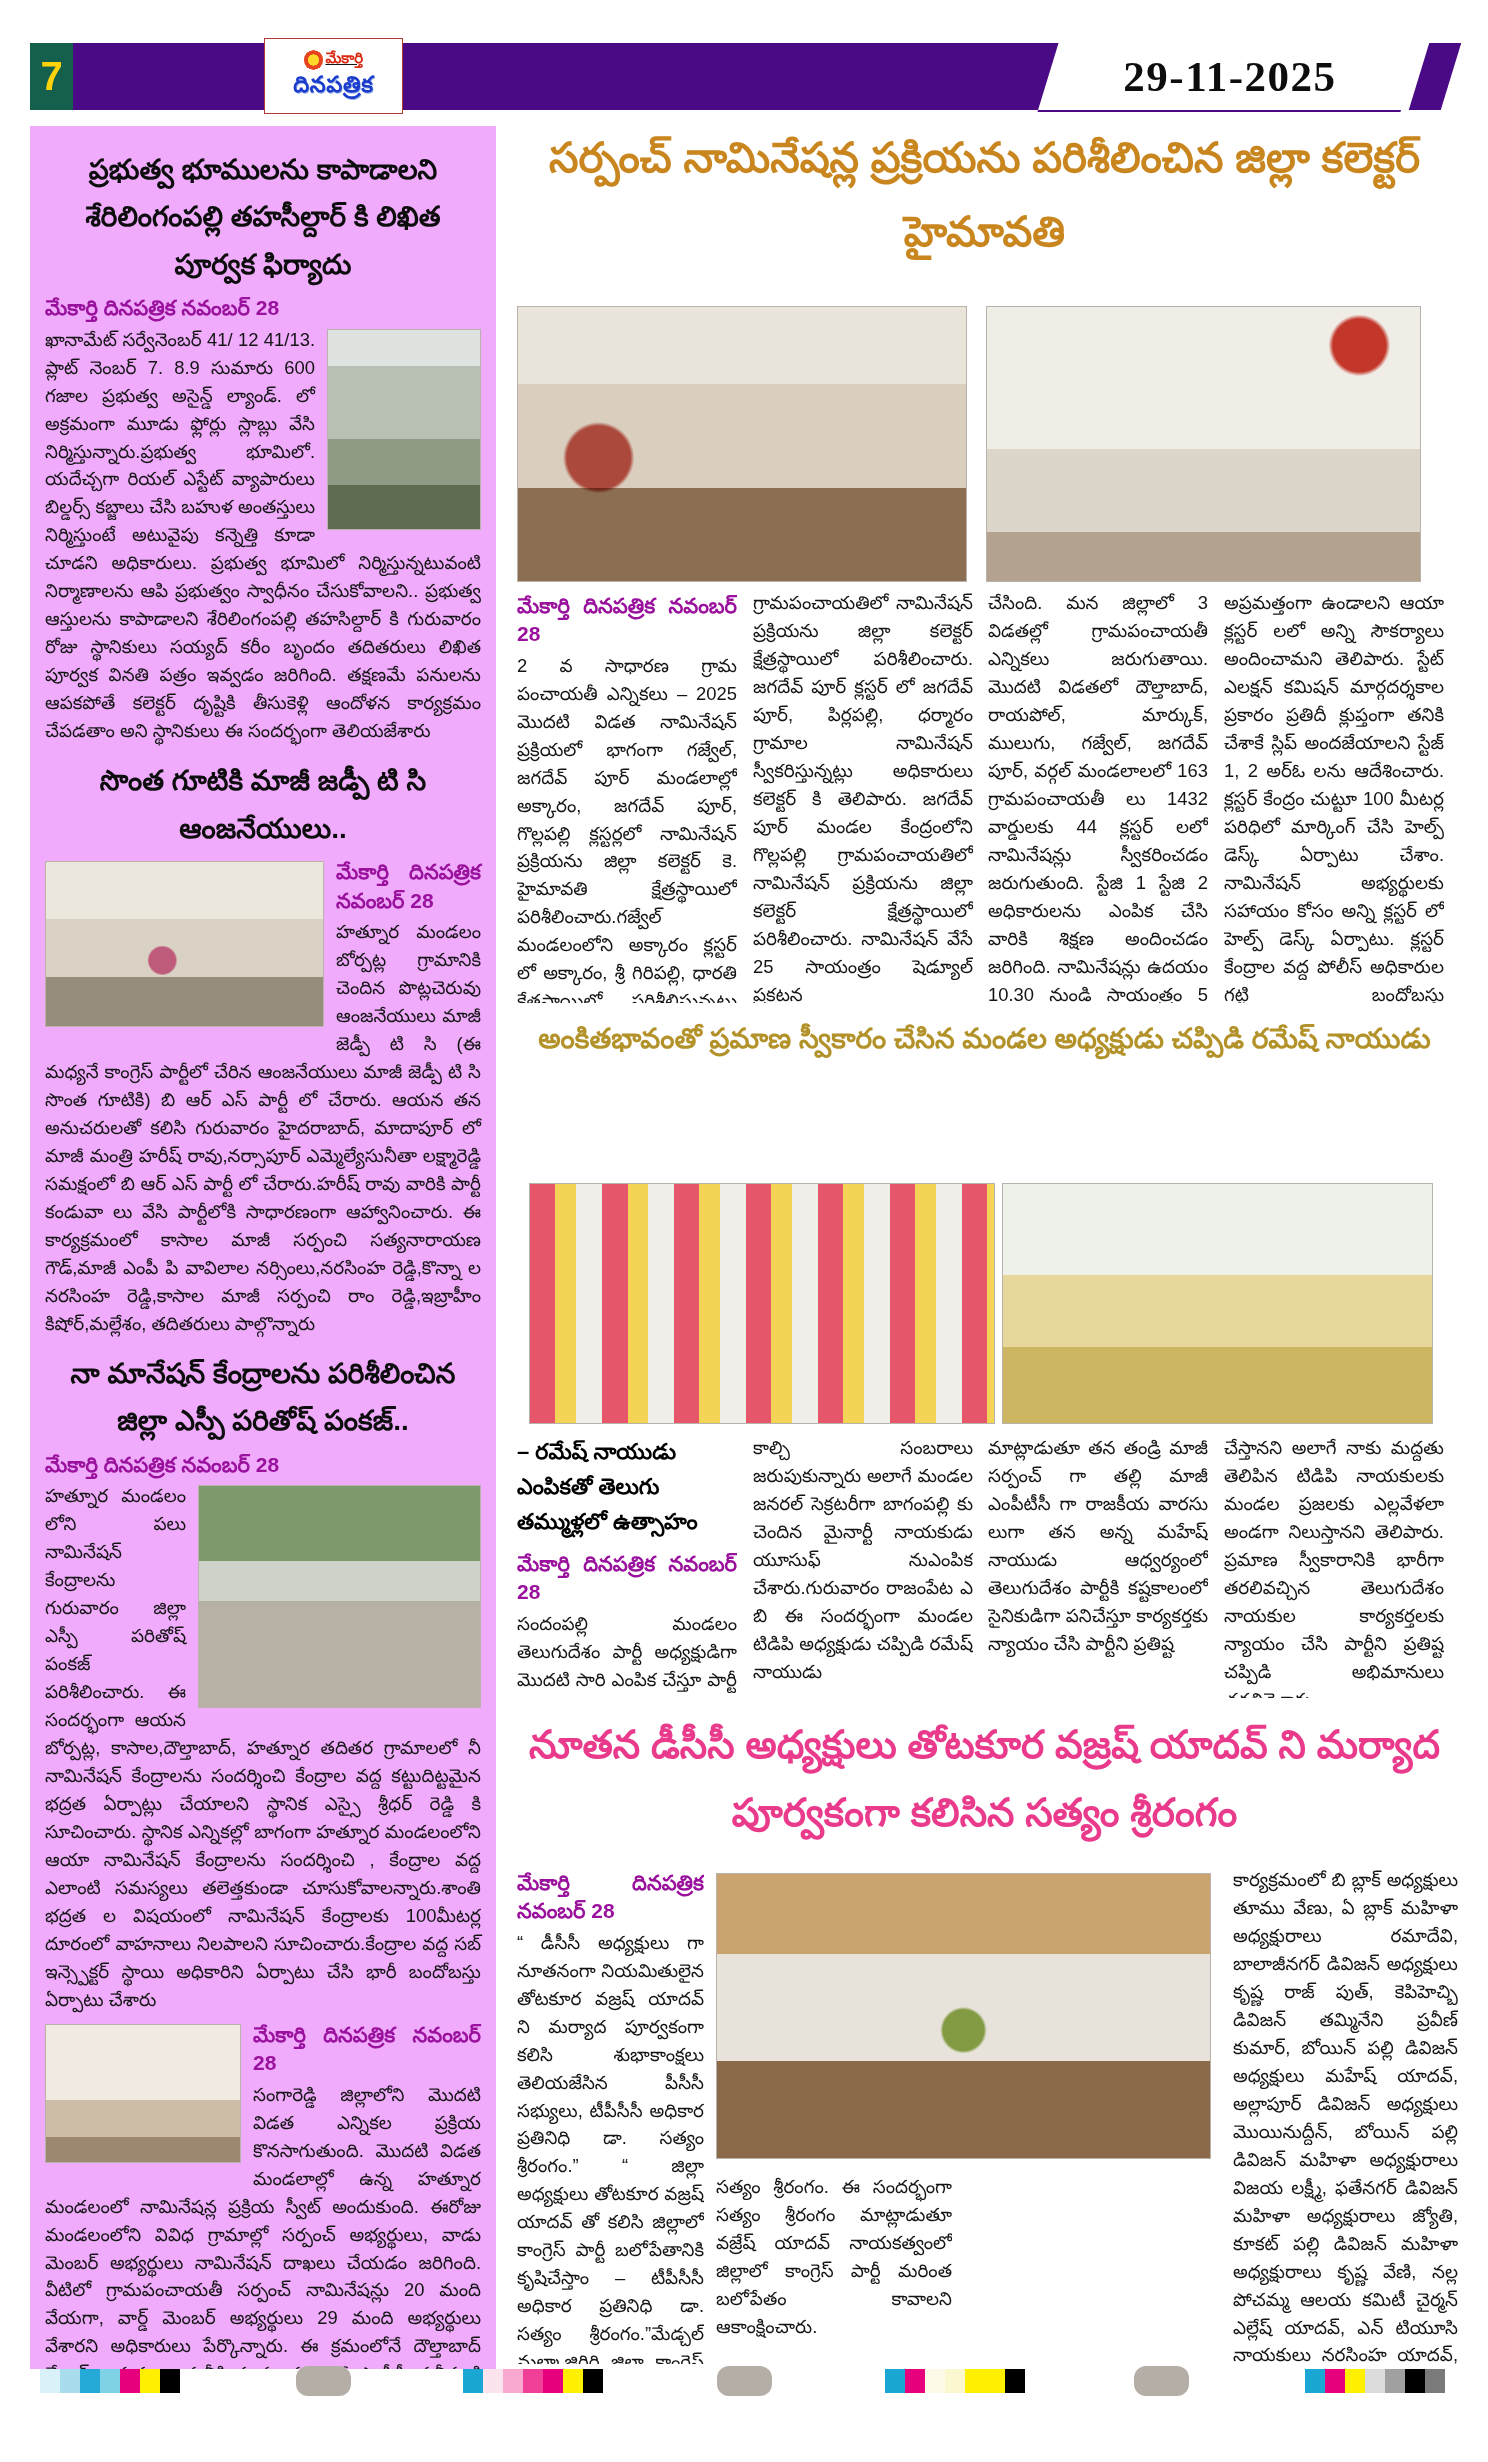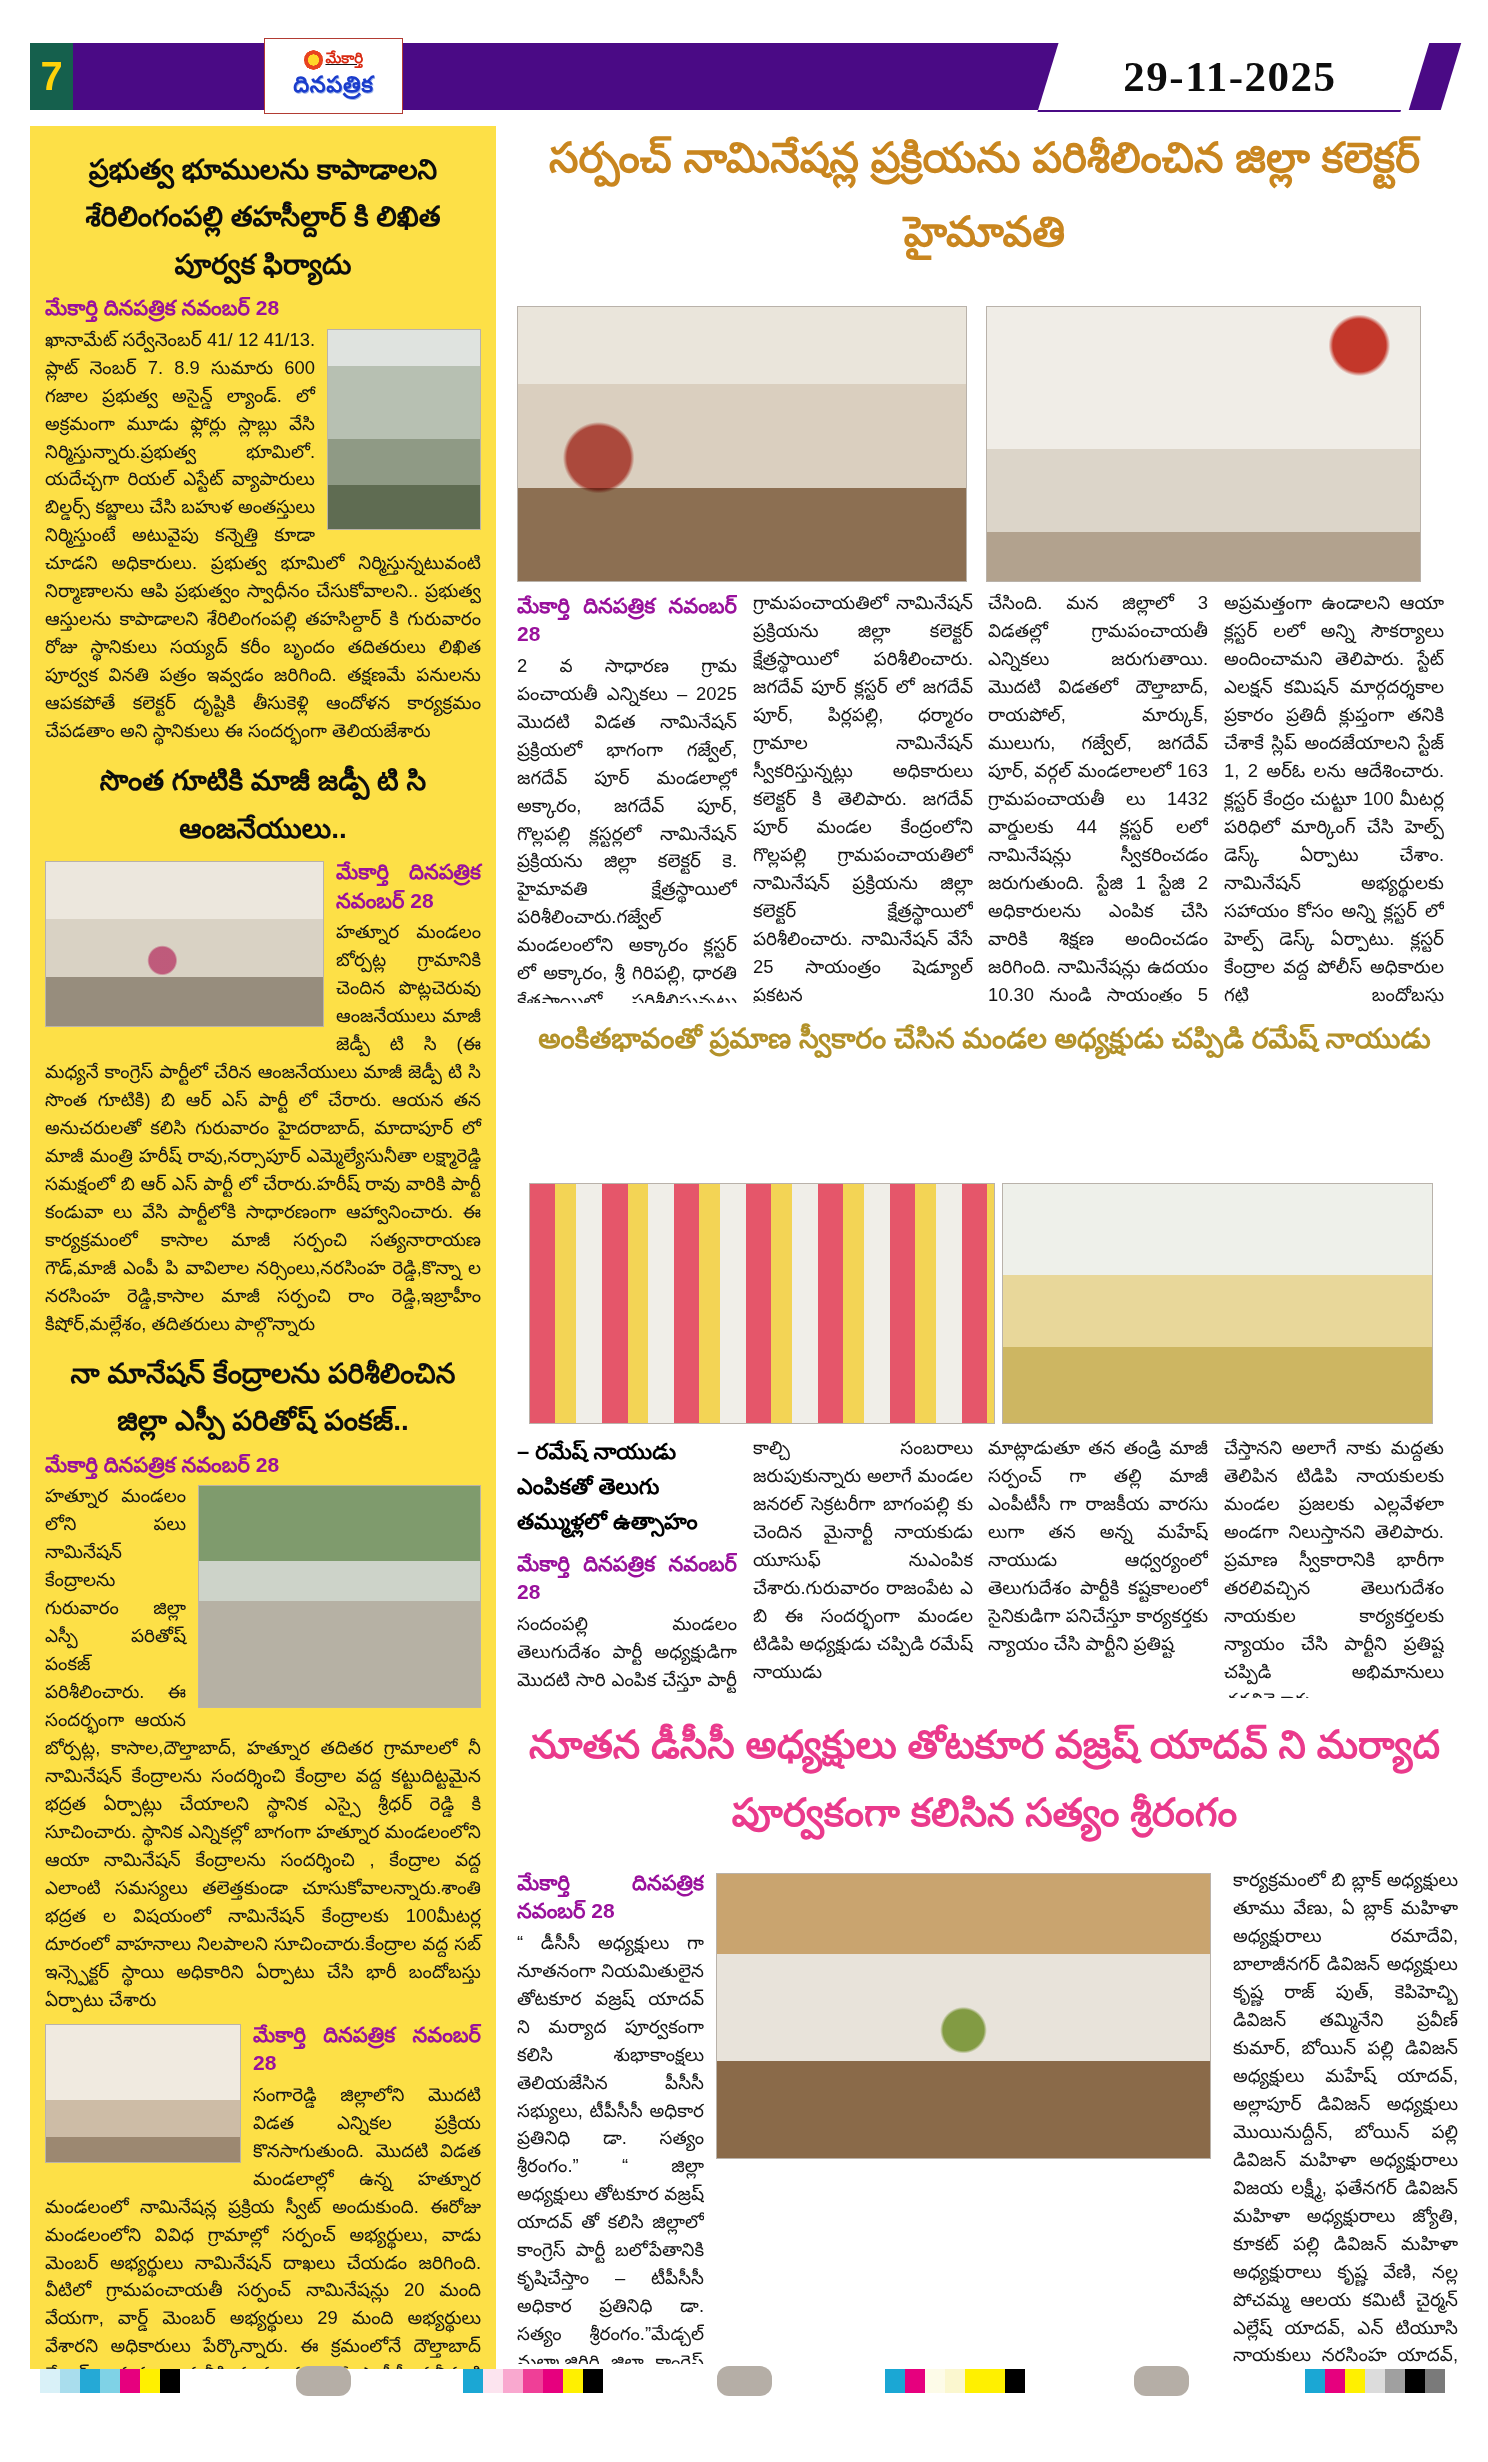--- a/index.html
+++ b/index.html
@@ -22,21 +22,21 @@
                text-shadow:0.7px 0.7px 0 #9db4e8;}
   .date-slab{position:absolute;left:1048px;top:43px;width:363px;height:67px;background:#ffffff;
              transform:skewX(-17deg);border-bottom:2.2px solid #4a0a85;
              display:flex;align-items:center;justify-content:center;}
   .date-slab span{transform:skewX(17deg);font-family:"Liberation Serif",serif;font-weight:900;
                   font-size:43px;color:#0d0d0d;letter-spacing:1.5px;}
   .hdr-wedge{position:absolute;left:1419px;top:43px;width:31.5px;height:67px;background:#4a0a85;
              transform:skewX(-17deg);}
 
   
-  .left-panel{position:absolute;left:30px;top:126px;width:466px;height:2243px;background:#fde047;
+  .left-panel{position:absolute;left:30px;top:126px;width:466px;height:2243px;background:#f0abfc;
               box-sizing:border-box;padding:7.5px 15px;overflow:hidden;}
   .l-headline{font-weight:bold;color:#0d0d0d;text-align:center;font-size:28px;line-height:1.7;
               margin:12px 0 6px;}
   .dateline{color:#99119c;font-weight:bold;font-size:21px;line-height:1.35;margin:3px 0;}
   .l-body{font-size:18.4px;line-height:1.52;text-align:justify;color:#141414;margin:1.5px 0 7.5px;}
   .l-body::after{content:"";display:block;clear:both;}
 
   .ph{border:0.7px solid #b9b2aa;box-sizing:border-box;}
   .ph-r{float:right;margin:3px 0 6px 12px;}
   .ph-l{float:left;margin:3px 12px 6px 0;}
@@ -172,20 +172,21 @@
   <div class="r-col r2-c r2-c2">కాల్చి సంబరాలు జరుపుకున్నారు అలాగే మండల జనరల్ సెక్రటరీగా బాగంపల్లి కు చెందిన మైనార్టీ నాయకుడు యూసుఫ్ నుఎంపిక చేశారు.గురువారం రాజంపేట ఎ బి ఈ సందర్భంగా మండల టిడిపి అధ్యక్షుడు చప్పిడి రమేష్ నాయుడు</div>
   <div class="r-col r2-c r2-c3">మాట్లాడుతూ తన తండ్రి మాజీ సర్పంచ్ గా తల్లి మాజీ ఎంపీటీసీ గా రాజకీయ వారసు లుగా తన అన్న మహేష్ నాయుడు ఆధ్వర్యంలో తెలుగుదేశం పార్టీకి కష్టకాలంలో సైనికుడిగా పనిచేస్తూ కార్యకర్తకు న్యాయం చేసి పార్టీని ప్రతిష్ట</div>
   <div class="r-col r2-c r2-c4">చేస్తానని అలాగే నాకు మద్దతు తెలిపిన టిడిపి నాయకులకు మండల ప్రజలకు ఎల్లవేళలా అండగా నిలుస్తానని తెలిపారు. ప్రమాణ స్వీకారానికి భారీగా తరలివచ్చిన తెలుగుదేశం నాయకుల కార్యకర్తలకు న్యాయం చేసి పార్టీని ప్రతిష్ట చప్పిడి అభిమానులు తరలివెళ్లారు</div>
 
   <div class="r-headline r3-headline">నూతన డీసీసీ అధ్యక్షులు తోటకూర వజ్రష్ యాదవ్ ని మర్యాద పూర్వకంగా కలిసిన సత్యం శ్రీరంగం</div>
   <div class="ph-abs ph-r3"></div>
   <div class="r-col r3-c1">
     <div class="dateline">మేకార్తి దినపత్రిక నవంబర్ 28</div>
     <span>“ డీసీసీ అధ్యక్షులు గా నూతనంగా నియమితులైన తోటకూర వజ్రష్ యాదవ్ ని మర్యాద పూర్వకంగా కలిసి శుభాకాంక్షలు తెలియజేసిన పీసీసీ సభ్యులు, టీపీసీసీ అధికార ప్రతినిధి డా. సత్యం శ్రీరంగం.” “ జిల్లా అధ్యక్షులు తోటకూర వజ్రష్ యాదవ్ తో కలిసి జిల్లాలో కాంగ్రెస్ పార్టీ బలోపేతానికి కృషిచేస్తాం – టీపీసీసీ అధికార ప్రతినిధి డా. సత్యం శ్రీరంగం.”మేడ్చల్ మల్కాజిగిరి జిల్లా కాంగ్రెస్ పార్టీ డీసీసీ అధ్యక్షులు గా నూతనంగా నియమితులైన తోటకూర వజ్రష్ యాదవ్ ని వారి నివాసంలో మర్యాద పూర్వకంగా కలిశారు</span>
   </div>
+  <div class="r-col r3-c2">సత్యం శ్రీరంగం. ఈ సందర్భంగా సత్యం శ్రీరంగం మాట్లాడుతూ వజ్రేష్ యాదవ్ నాయకత్వంలో జిల్లాలో కాంగ్రెస్ పార్టీ మరింత బలోపేతం కావాలని ఆకాంక్షించారు.</div>
   <div class="r-col r3-c4">కార్యక్రమంలో బి బ్లాక్ అధ్యక్షులు తూము వేణు, ఏ బ్లాక్ మహిళా అధ్యక్షురాలు రమాదేవి, బాలాజీనగర్ డివిజన్ అధ్యక్షులు కృష్ణ రాజ్ పుత్, కెపిహెచ్బి డివిజన్ తమ్మినేని ప్రవీణ్ కుమార్, బోయిన్ పల్లి డివిజన్ అధ్యక్షులు మహేష్ యాదవ్, అల్లాపూర్ డివిజన్ అధ్యక్షులు మొయినుద్దీన్, బోయిన్ పల్లి డివిజన్ మహిళా అధ్యక్షురాలు విజయ లక్ష్మీ, ఫతేనగర్ డివిజన్ మహిళా అధ్యక్షురాలు జ్యోతి, కూకట్ పల్లి డివిజన్ మహిళా అధ్యక్షురాలు కృష్ణ వేణి, నల్ల పోచమ్మ ఆలయ కమిటీ చైర్మన్ ఎల్లేష్ యాదవ్, ఎన్ టియూసి నాయకులు నరసింహ యాదవ్, ఏఎంసీ డైరెక్టర్ అరుణ్ గౌడ్, సీనియర్ కాంగ్రెస్ పార్టీ నాయకులు లింకన్న, తూము కొండల్, జిబిన్, పవన్, అంజి రెడ్డి తదితరులు పాల్గొన్నారు.</div>
 
   <div class="bars-row">
     <div class="bar-group g1">
         <div class="bar-sq" style="background: rgb(217, 241, 248);"></div>
         <div class="bar-sq" style="background: rgb(169, 221, 237);"></div>
         <div class="bar-sq" style="background: rgb(37, 169, 214);"></div>
         <div class="bar-sq" style="background: rgb(127, 210, 230);"></div>
         <div class="bar-sq" style="background: rgb(230, 0, 126);"></div>
         <div class="bar-sq" style="background: rgb(255, 240, 0);"></div>

